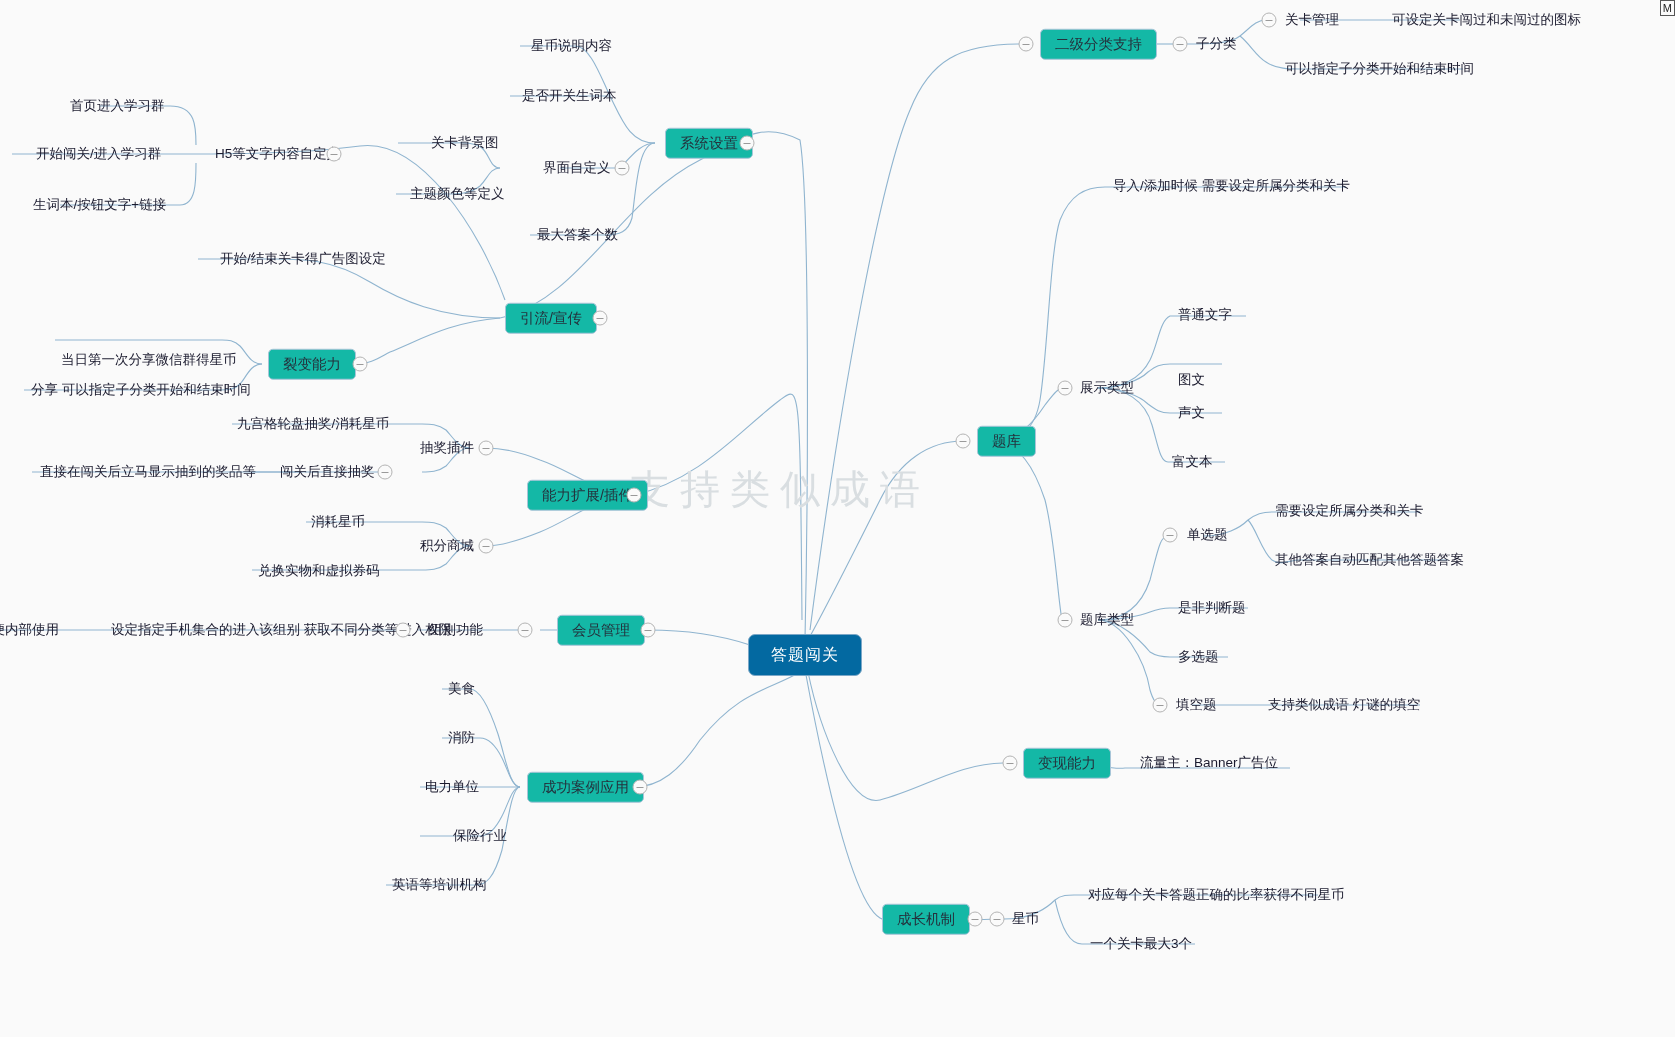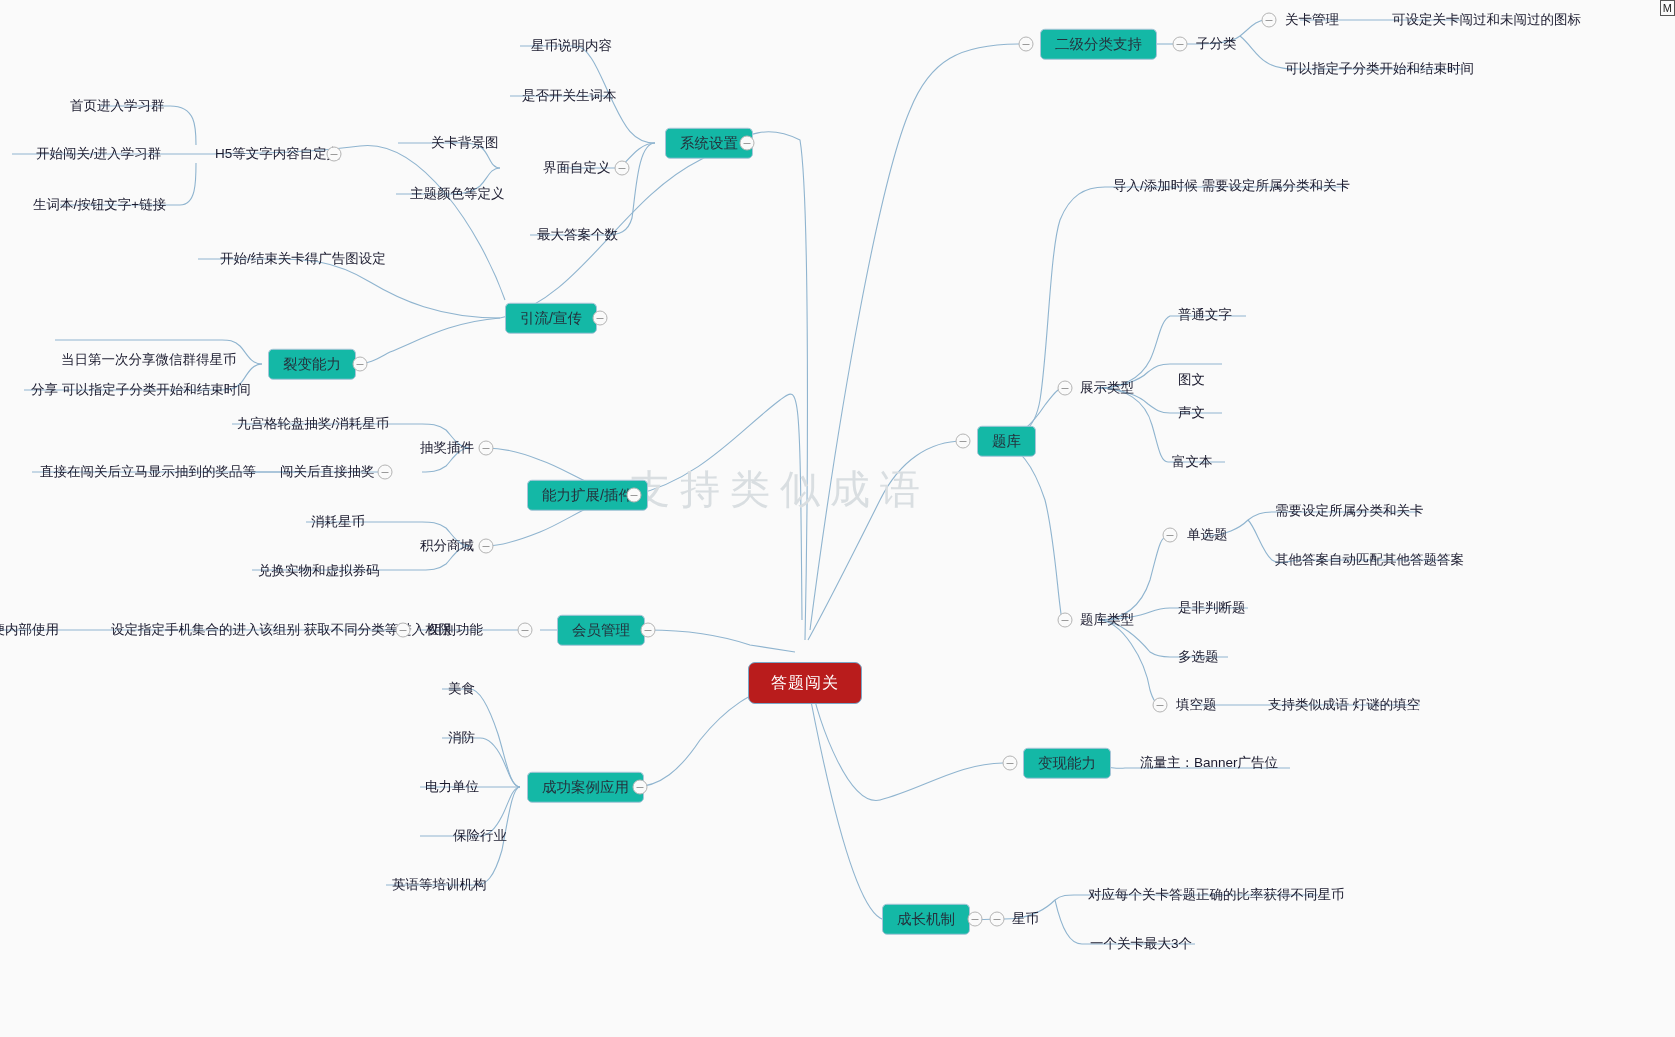--- a/index.html
+++ b/index.html
@@ -37,28 +37,27 @@
   .node.plain{ }
   .node.boxed{
     border:1px solid #a9c4d8;
     background:#14b8a6;
     border-radius:5px;
     padding:7px 14px;
     font-size:14.5px;
     color:#24323d;
   }
   .node.root{
-    background:#b91c1c;
+    background:#0369a1;
     border:1px solid #7ba7c7;
     border-radius:7px;
     color:#ffffff;
     font-size:16px;
     padding:12px 22px;
     letter-spacing:1px;
-    margin-top:28px;
   }
   .toggle{
     position:absolute;
     width:15px;height:15px;
     border:1px solid #b4b4b4;
     border-radius:50%;
     background:#fafafa;
     transform:translate(-50%,-50%);
     box-sizing:border-box;
   }

